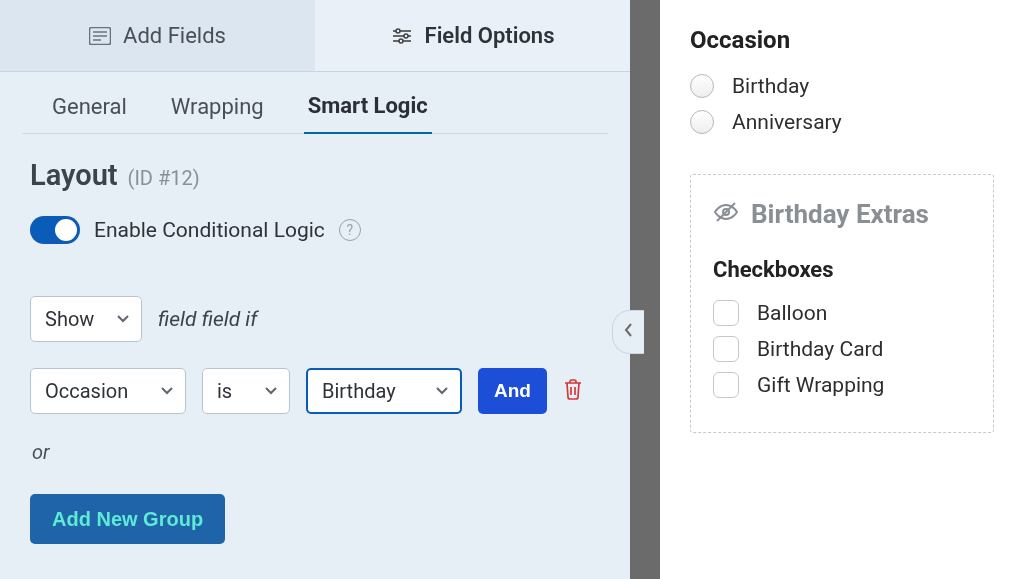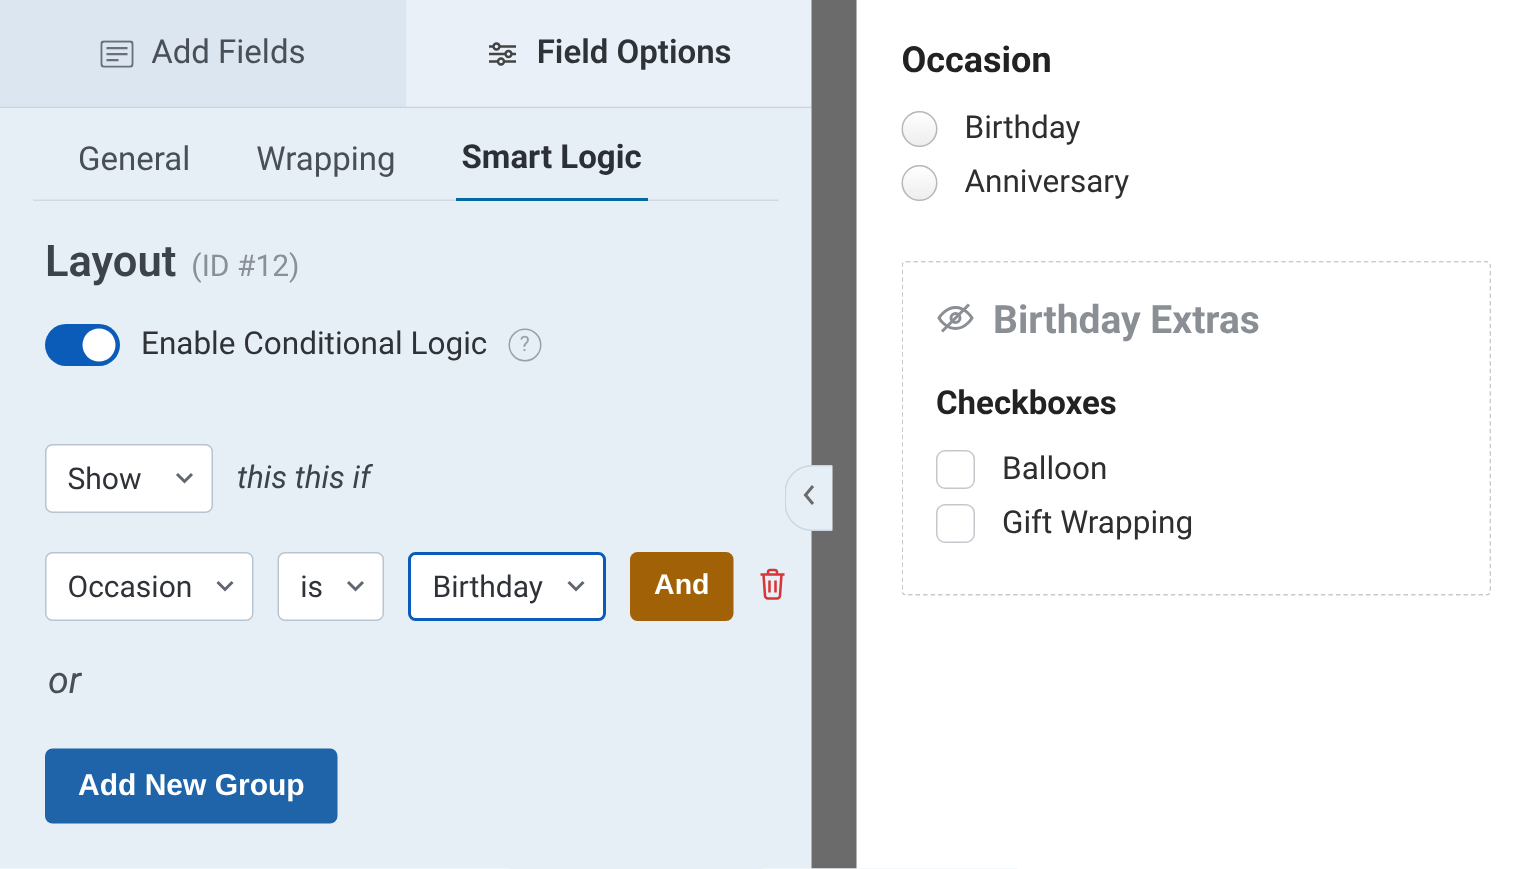--- a/index.html
+++ b/index.html
@@ -1,18 +1,18 @@
 <!DOCTYPE html>
 <html><head>
 <meta charset="utf-8">
 <style>
   * { box-sizing: border-box; margin: 0; padding: 0; }
   html, body { width: 1024px; height: 579px; font-family: -apple-system, BlinkMacSystemFont, "Segoe UI", Roboto, Arial, sans-serif; overflow: hidden; }
   .app { display: flex; width: 100%; height: 100%; }
-  .left-panel { width: 541px; height: 100%; background: #e7eff6; display: flex; flex-direction: column; }
+  .left-panel { width: 630px; height: 100%; background: #e7eff6; display: flex; flex-direction: column; }
   .divider { width: 30px; height: 100%; background: #6b6b6b; position: relative; }
   .divider-notch {
     position: absolute; left: -18px; top: 310px; width: 32px; height: 44px;
     background: #e7eff6; border-radius: 18px 0 0 18px; display: flex; align-items: center; justify-content: center;
     border: 1px solid #cbd6e2; border-right: none;
   }
   .right-panel { flex: 1; height: 100%; background: #ffffff; padding: 26px 30px 0 30px; }
 
   
   .top-tabs { display: flex; height: 72px; border-bottom: 1px solid #c8d4e0; }
@@ -37,25 +37,25 @@
   .toggle-knob { position:absolute; right:3px; top:3px; width:22px; height:22px; border-radius:50%; background:#fff; }
   .toggle-label { font-size: 21px; color: #2f3338; }
   .help { width:22px; height:22px; border-radius:50%; border:1.5px solid #9aa0a6; color:#9aa0a6; display:flex; align-items:center; justify-content:center; font-size:14px; cursor:pointer; }
 
   .row { display:flex; align-items:center; gap: 16px; margin-bottom: 26px; }
   .select { background:#fff; border:1px solid #b9c4d1; border-radius:5px; height:46px; padding:0 40px 0 14px; font-size:20px; color:#2f3338; display:flex; align-items:center; position:relative; cursor:pointer; }
   .select .chev { position:absolute; right:10px; top:50%; transform: translateY(-50%); }
   .select.hl { border: 2.5px solid #0a5cb8; }
   .italic { font-style: italic; color:#3c434a; font-size:21px; }
 
-  .btn-and { background:#a16207; color:#fff; border:none; border-radius:5px; height:46px; padding:0 16px; font-size:19px; font-weight:600; cursor:pointer; }
+  .btn-and { background:#1d4ed8; color:#fff; border:none; border-radius:5px; height:46px; padding:0 16px; font-size:19px; font-weight:600; cursor:pointer; }
   .trash { color:#d63638; cursor:pointer; }
 
-  .or-text { font-style: italic; font-size:25px; color:#4a4f57; margin: 10px 0 30px 2px; }
-  .btn-primary { background:#1f63a8; color:#ffffff; border:none; border-radius:5px; height:50px; padding:0 22px; font-size:20px; font-weight:600; cursor:pointer; }
+  .or-text { font-style: italic; font-size:20px; color:#4a4f57; margin: 10px 0 30px 2px; }
+  .btn-primary { background:#1f63a8; color:#5eead4; border:none; border-radius:5px; height:50px; padding:0 22px; font-size:20px; font-weight:600; cursor:pointer; }
 
   
   .rp-heading { font-size: 24px; font-weight:700; color:#222; margin-bottom: 20px; }
   .radio-row { display:flex; align-items:center; gap:18px; margin-bottom: 12px; }
   .radio { width:24px; height:24px; border-radius:50%; border:1px solid #b7b7b7; background: linear-gradient(#fff,#eee); cursor:pointer; }
   .radio-label, .cbox-label { font-size:21px; color:#2e2e2e; }
 
   .rp-block { border:1px dashed #c9c9c9; border-radius:3px; padding: 24px 22px; margin-top: 40px; }
   .rp-block-title { display:flex; align-items:center; gap:12px; margin-bottom: 28px; }
   .rp-block-title .txt { font-size: 26px; font-weight:700; color:#8a8f95; }
@@ -122,21 +122,21 @@
 
       <div class="row">
         <div class="select" style="width:112px">
           <span>Show</span>
           <span class="chev">
             <svg class="chev-svg" width="16" height="16" viewBox="0 0 16 16">
                 <path d="M3 6 L8 11 L13 6"></path>
               </svg>
           </span>
         </div>
-        <span class="italic">this this if</span>
+        <span class="italic">field field if</span>
       </div>
 
       <div class="row">
         <div class="select" style="width:156px">
           <span>Occasion</span>
           <span class="chev">
             <svg class="chev-svg" width="16" height="16" viewBox="0 0 16 16">
                 <path d="M3 6 L8 11 L13 6"></path>
               </svg>
           </span>
@@ -208,18 +208,22 @@
       </div>
 
       <div class="rp-heading" style="font-size:22px; margin-bottom:18px;">Checkboxes</div>
 
       <div class="cbox-row">
         <div class="cbox"></div>
         <span class="cbox-label">Balloon</span>
       </div>
       <div class="cbox-row">
         <div class="cbox"></div>
+        <span class="cbox-label">Birthday Card</span>
+      </div>
+      <div class="cbox-row">
+        <div class="cbox"></div>
         <span class="cbox-label">Gift Wrapping</span>
       </div>
     </div>
   </div>
 
 </div>
 
 </body></html>

